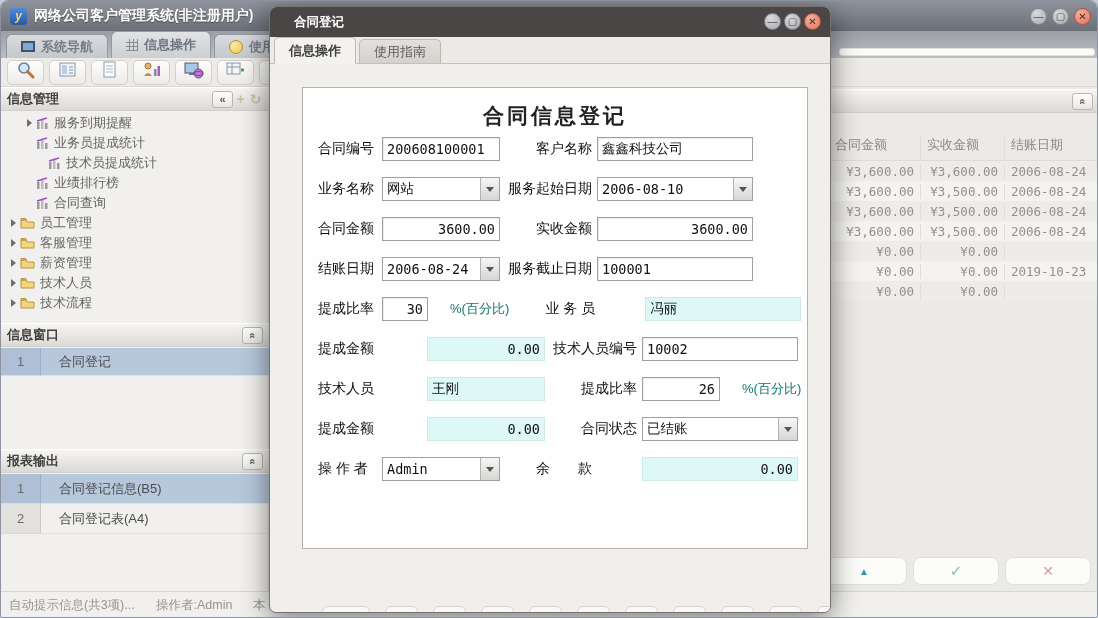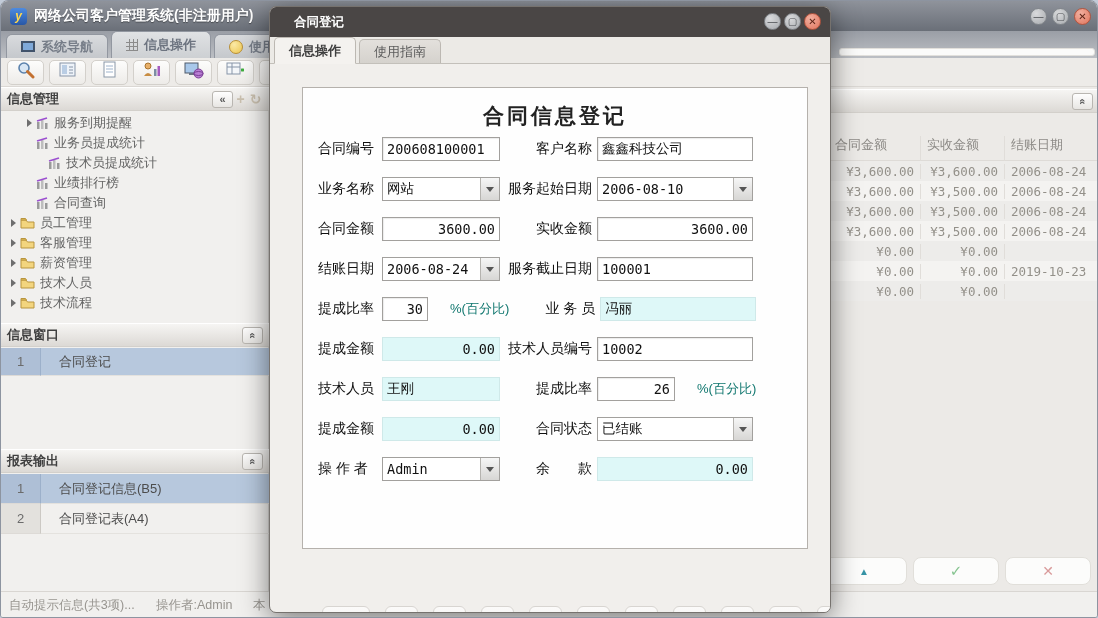--- a/index.html
+++ b/index.html
@@ -116,21 +116,21 @@
             font-family:"Liberation Sans","DejaVu Sans",sans-serif; }
   .frows { position:absolute; left:0; top:41px; width:100%; }
   .frow { height:40px; display:flex; align-items:center; }
   .fcell { display:flex; align-items:center; }
   .flabel { font-size:14px; color:#111; white-space:pre; }
   .fl-left { margin-left:15px; width:64px; }
   .fl-right { width:86px; text-align:right; margin-right:5px; }
   .inp { height:24px; border:1px solid #a2a09d; background:#fff; font-size:13.5px; color:#111;
          font-family:"DejaVu Sans Mono","DejaVu Sans",monospace; display:flex; align-items:center;
          padding:0 4px; box-shadow:inset 1px 1px 1px rgba(0,0,0,.08); }
-  .inp.cyan { background:#def8f8; border:1px solid #cfe9e9; box-shadow:none; }
+  .inp.cyan { background:#def8f8; border:1px solid #cfe9e9; box-shadow:none;margin-left:45px; }
   .inp.right { justify-content:flex-end; }
   .fsuffix { font-size:13px; color:#0f766e; margin-left:22px; white-space:nowrap; }
   .dd { height:24px; border:1px solid #a2a09d; background:#fff; display:flex; align-items:center; cursor:pointer; }
   .dd .val { flex:1; padding:0 4px; font-size:13.5px; color:#111;
              font-family:"DejaVu Sans Mono","DejaVu Sans",monospace; white-space:nowrap; overflow:hidden; }
   .dd .btn { width:19px; height:22px; background:linear-gradient(#f6f6f6,#d7d6d4); border-left:1px solid #b5b3af;
              display:flex; align-items:center; justify-content:center; }
   .dd .btn:after { content:""; width:0; height:0; border-top:5px solid #555; border-left:4px solid transparent;
                    border-right:4px solid transparent; }
 

